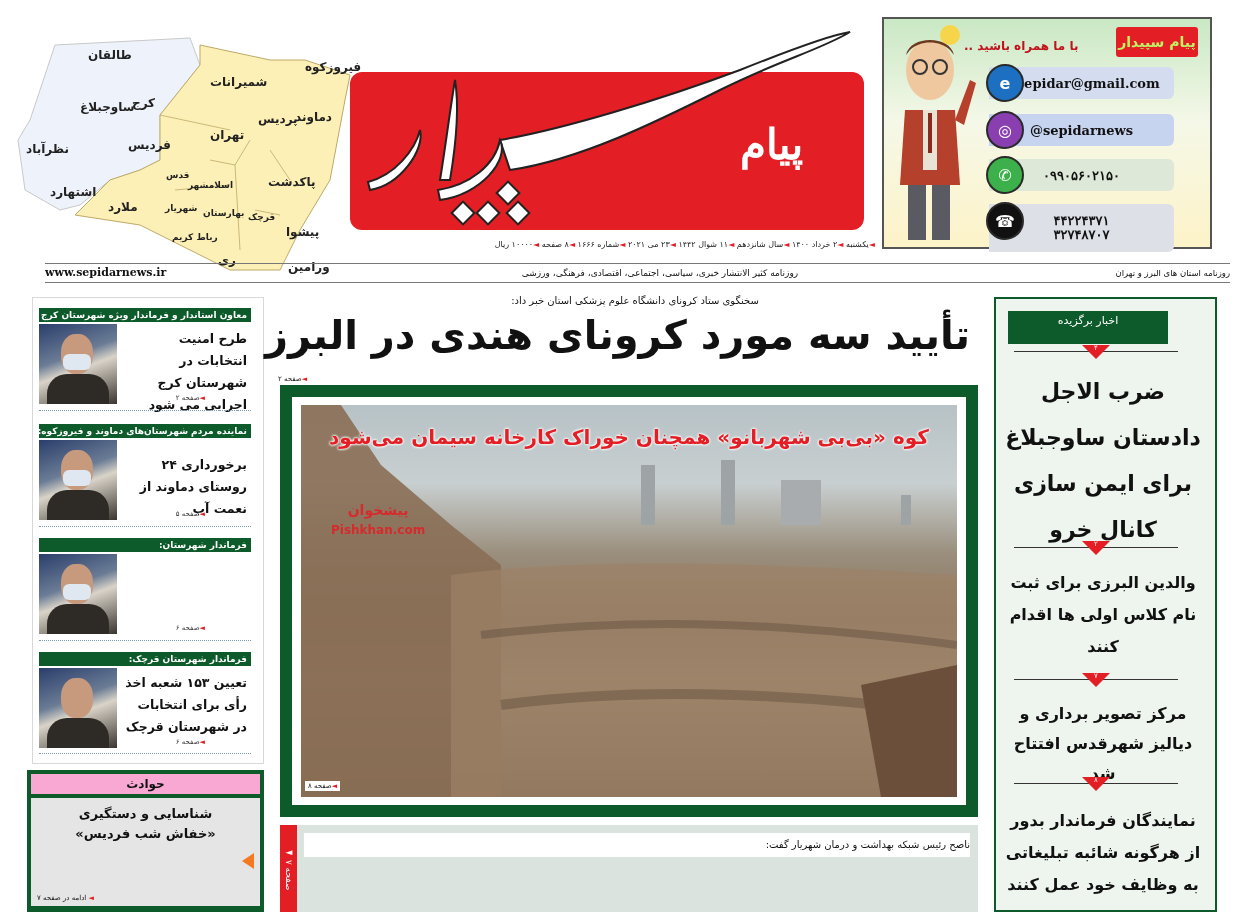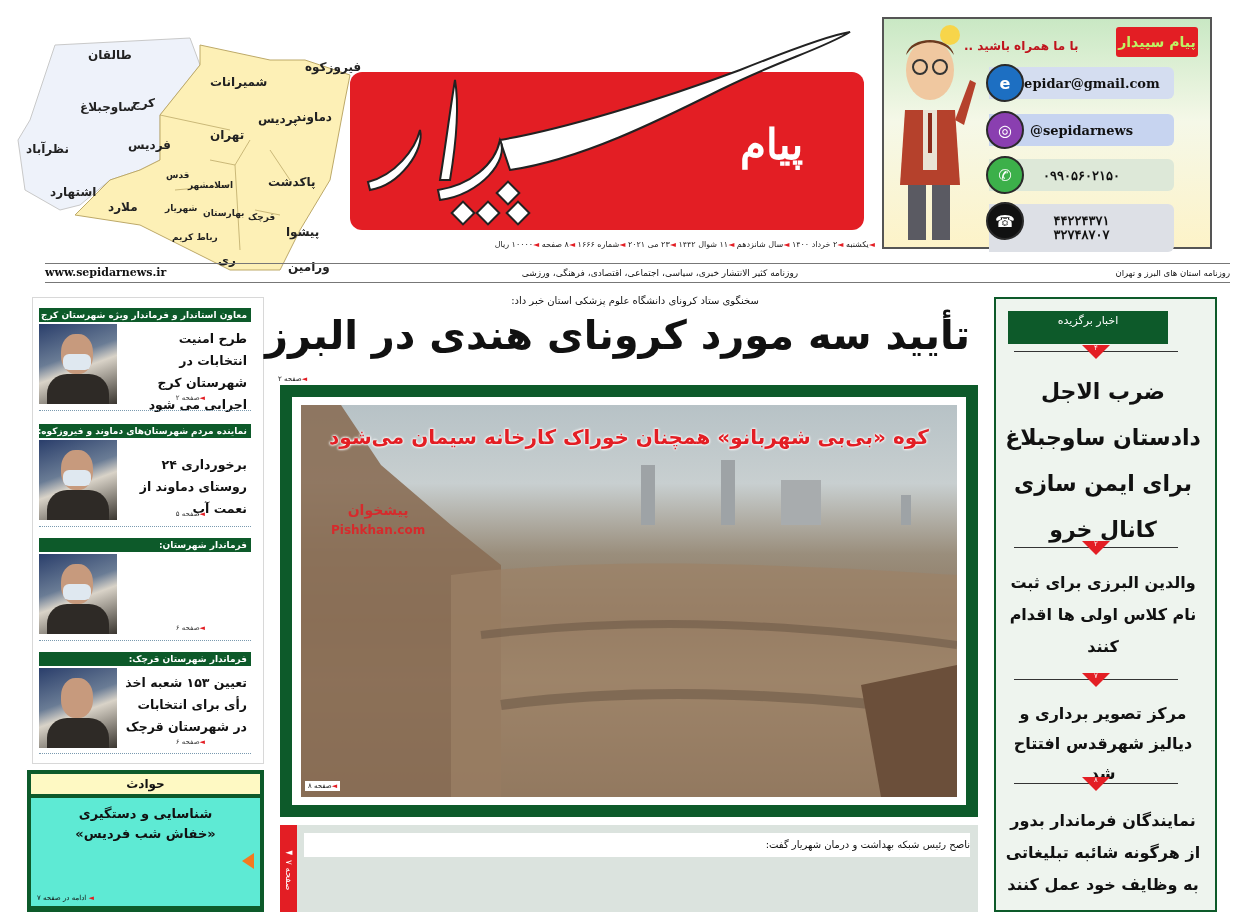--- a/index.html
+++ b/index.html
@@ -40,22 +40,22 @@
   .lphoto .face { position: absolute; left: 22px; top: 10px; width: 32px; height: 40px; border-radius: 45%; background: #c79a7d; }
   .lphoto .mask { position: absolute; left: 24px; top: 30px; width: 28px; height: 16px; border-radius: 6px; background: #dfe8f0; }
   .lphoto .body { position: absolute; left: 8px; top: 50px; width: 62px; height: 30px; border-radius: 20px 20px 0 0; background: #2e2a26; }
   .ltext { position: absolute; left: 92px; width: 122px; direction: rtl; text-align: right; font-size: 12.5px; font-weight: bold; line-height: 22px; }
   .lpage { position: absolute; left: 92px; width: 80px; font-size: 7px; direction: rtl; text-align: right; color: #333; }
   .lpage .arr { color: #e31e24; }
   .ldiv { position: absolute; left: 6px; width: 212px; border-top: 1px dotted #7a9ab0; }
 
   
   #events { left: 27px; top: 770px; width: 237px; height: 142px; background: #0d5a2a; padding: 4px; }
-  #events .hd { background: #fef9c3; height: 20px; text-align: center; font-size: 12px; font-weight: bold; direction: rtl; line-height: 20px; }
-  #events .bd { margin-top: 4px; background: #5eead4; height: 108px; position: relative; direction: rtl; }
+  #events .hd { background: #f9a8d4; height: 20px; text-align: center; font-size: 12px; font-weight: bold; direction: rtl; line-height: 20px; }
+  #events .bd { margin-top: 4px; background: #e5e5e5; height: 108px; position: relative; direction: rtl; }
   #events .t1 { text-align: center; font-weight: bold; font-size: 13px; padding-top: 6px; line-height: 20px; }
   #events .tri { position: absolute; right: 6px; top: 55px; width: 0; height: 0; border-top: 8px solid transparent; border-bottom: 8px solid transparent; border-left: 12px solid #f47920; transform: scaleX(-1); }
   #events .body { position: absolute; right: 22px; top: 54px; width: 200px; font-size: 9px; font-weight: bold; line-height: 16px; text-align: right; }
   #events .more { position: absolute; left: 6px; bottom: 4px; font-size: 7px; }
   #events .more .arr { color: #e31e24; }
 
   
   #kicker { left: 300px; top: 295px; width: 670px; text-align: center; font-size: 10px; direction: rtl; }
   #headline { left: 300px; top: 312px; width: 670px; text-align: center; font-size: 40px; font-weight: bold; direction: rtl; letter-spacing: -1px; white-space: nowrap; }
   #hl-page { left: 278px; top: 375px; font-size: 7px; direction: rtl; }

